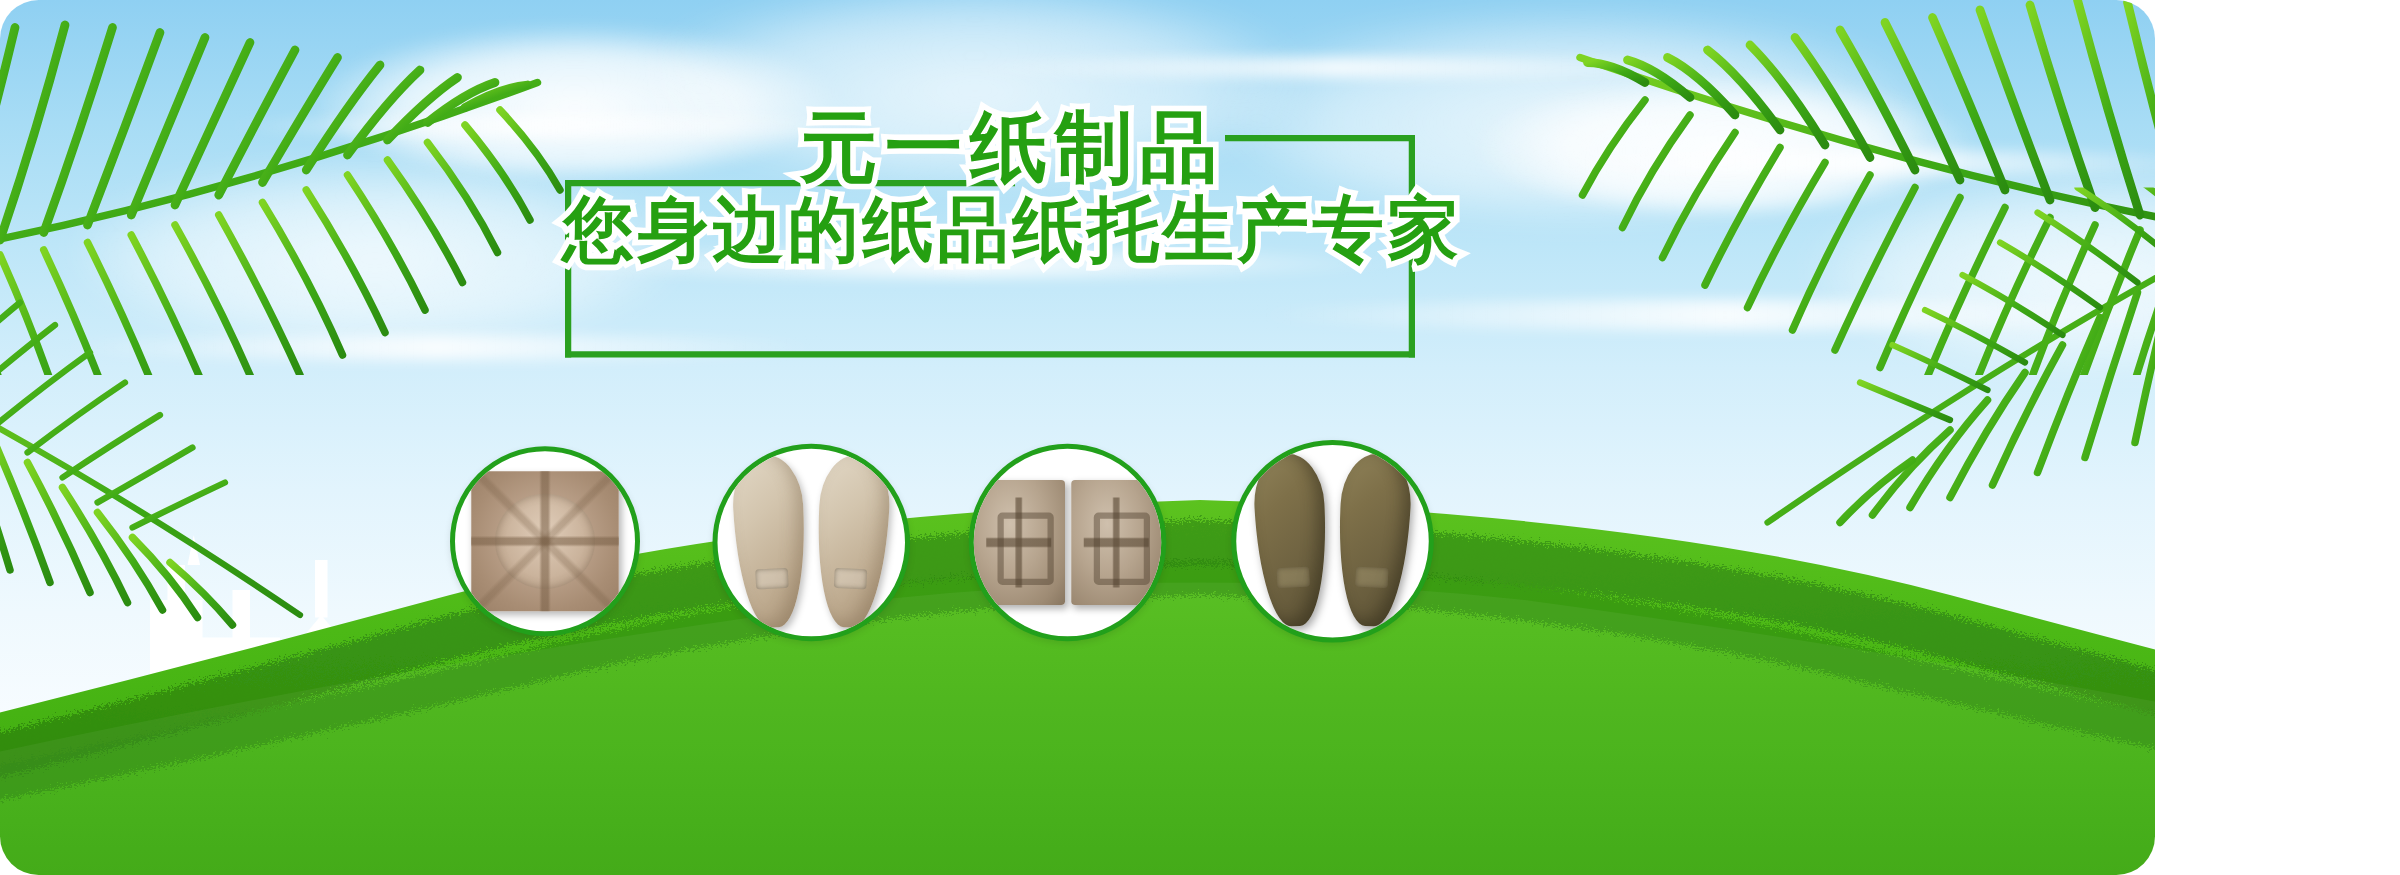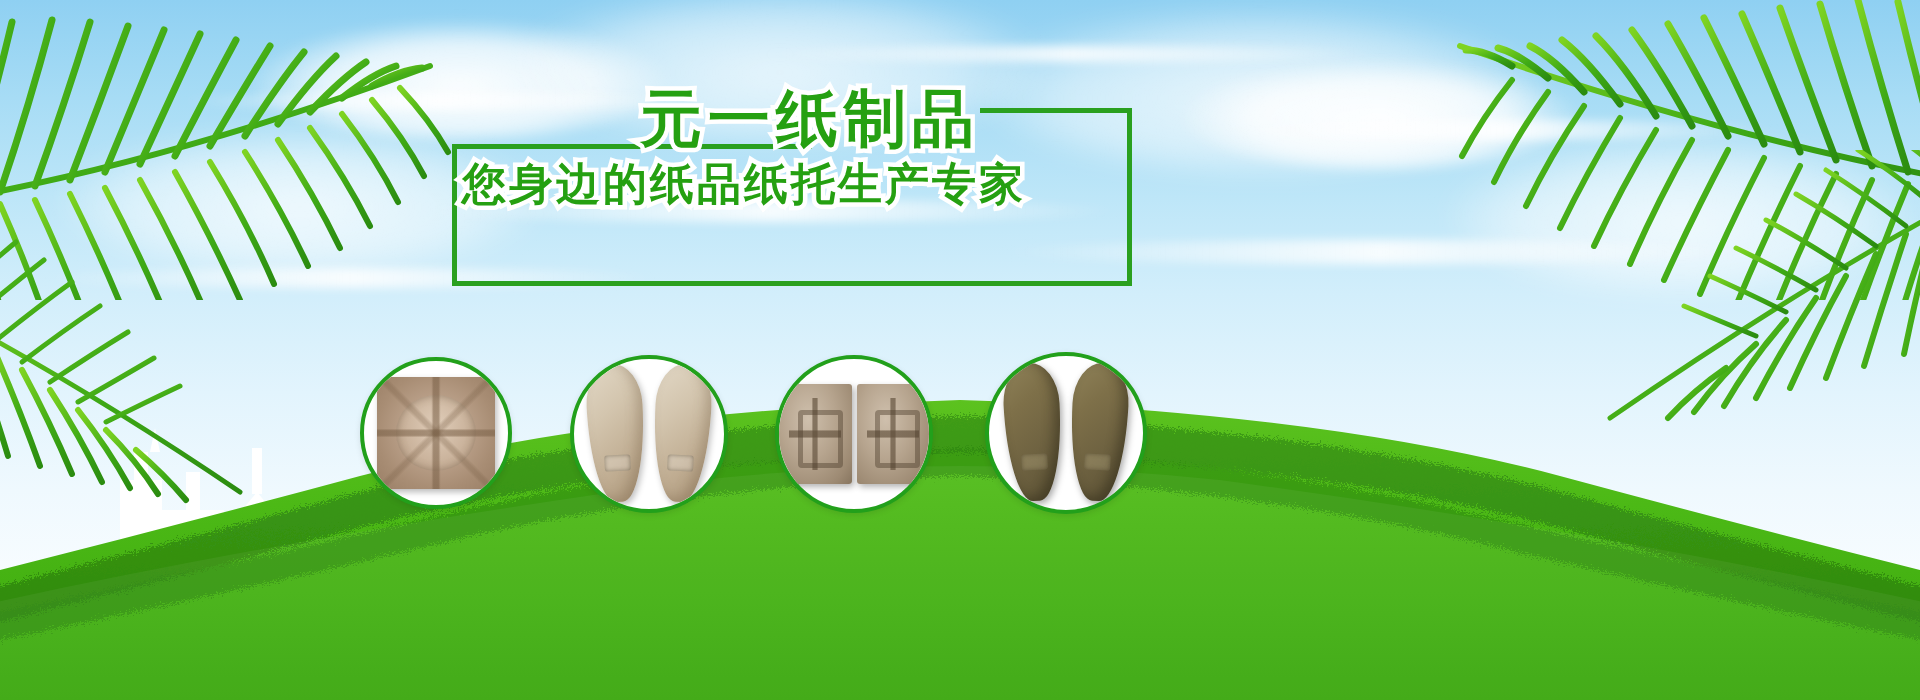--- a/index.html
+++ b/index.html
@@ -1,25 +1,26 @@
 <!DOCTYPE html>
 <html><head>
 <meta charset="utf-8">
 <style>
   * { margin:0; padding:0; box-sizing:border-box; }
   html,body { background:#fff; }
   body { font-family:"Liberation Sans","DejaVu Sans",sans-serif; }
 
   #banner {
     position:relative;
-    width:1920px; height:700px;
+    width:1724px; height:700px;
     overflow:hidden;
     background:linear-gradient(to bottom,
         #8fd0f2 0%, #a7dcf5 14%, #bde6f8 28%, #d2eefb 42%,
         #e2f4fd 56%, #eff9fe 70%, #f7fcff 82%, #ffffff 94%);
+    border-radius:31px;
   }
 
   
   .cloudlayer { position:absolute; inset:0; pointer-events:none; }
   .cloud {
     position:absolute; border-radius:50%;
     background:radial-gradient(ellipse at 50% 55%, rgba(255,255,255,.95) 0%, rgba(255,255,255,.72) 45%, rgba(255,255,255,0) 72%);
     filter:blur(6px);
   }
   .cloud.soft {
@@ -85,23 +86,22 @@
     paint-order:stroke fill;
     text-shadow:0 0 2px rgba(255,255,255,.9);
   }
   .headline1 {
     left:200px; top:-2px;
     font-size:62px; line-height:66px;
     letter-spacing:6px;
   }
   .headline2 {
     left:10px; top:58px;
-    font-size:44px; line-height:76px;
+    font-size:57px; line-height:76px;
     letter-spacing:3px;
-    margin-left:12px;
   }
   .subtitle {
     position:absolute; left:45px; top:150px;
     font-size:33px; line-height:40px;
     color:#1d1d1d;
     letter-spacing:3px;
     white-space:nowrap;
   }
 
   

